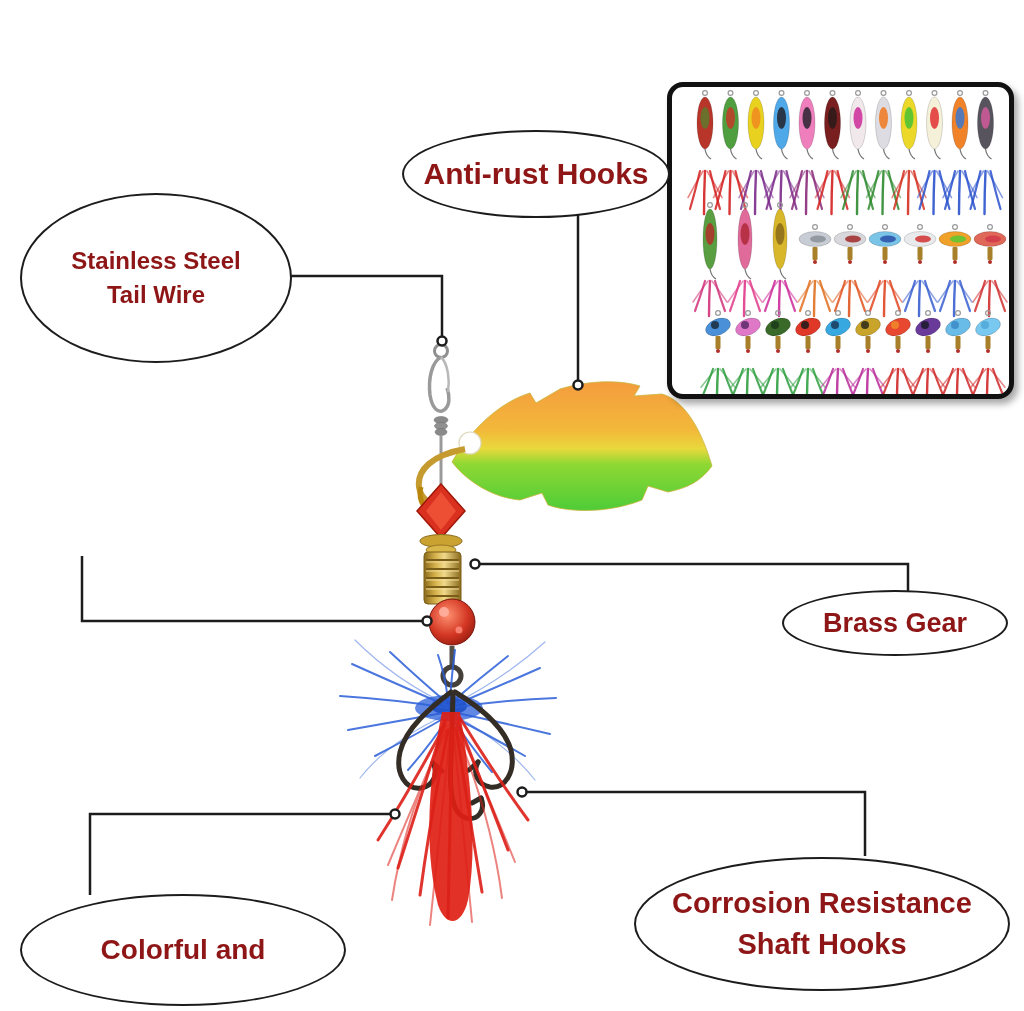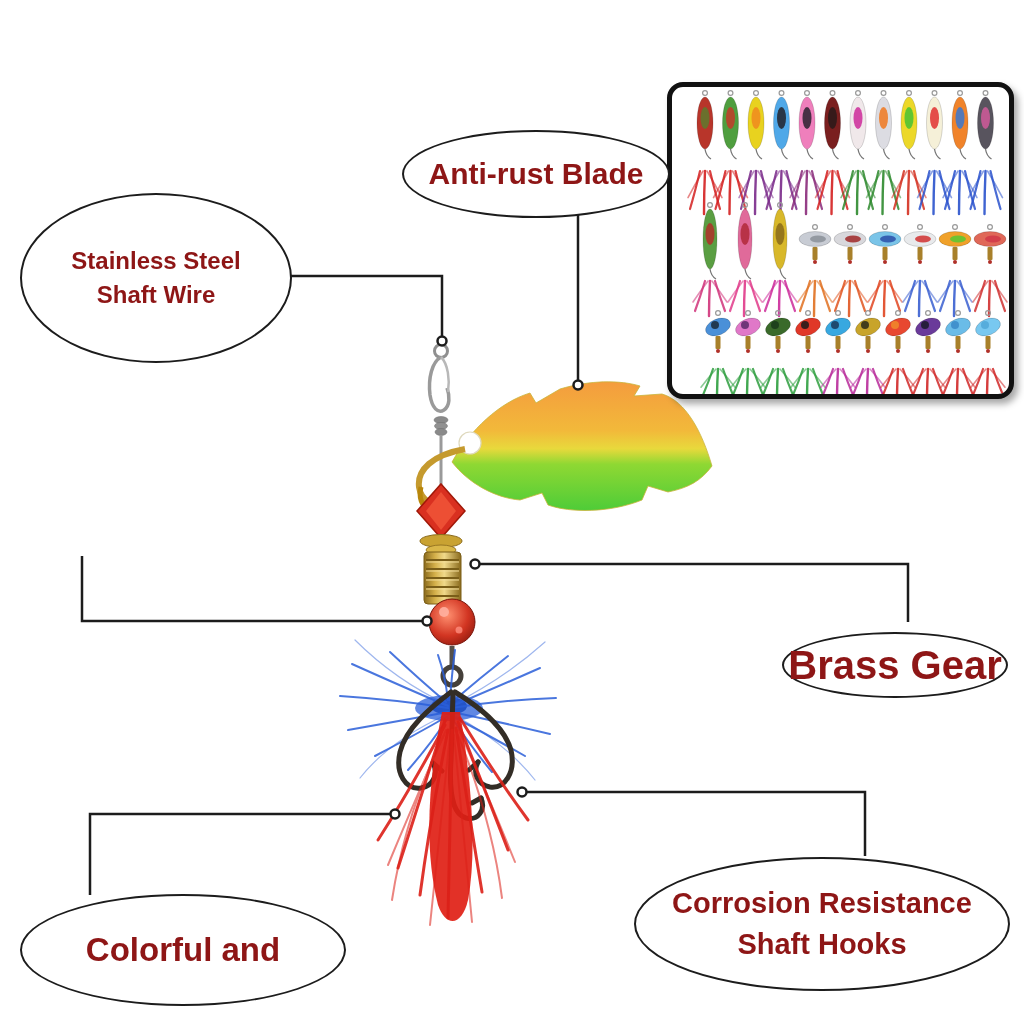--- a/index.html
+++ b/index.html
@@ -20,22 +20,22 @@
   
   .callout{
     position:absolute; background:#ffffff; border:2px solid #1c1c1c; border-radius:50%;
     display:flex; flex-direction:column; align-items:center; justify-content:center;
     color:var(--label-color,#8E1616); font-weight:bold; font-size:24px; line-height:1.42;
     text-align:center; z-index:5;
   }
   #callout-blade  {left:402px; top:130px; width:264px; height:84px; font-size:30px;}
   #callout-shaft  {left:20px;  top:193px; width:268px; height:166px;}
   #callout-beads  {left:5px;   top:461px; width:264px; height:96px;}
-  #callout-gear   {left:782px; top:632px; width:222px; height:62px; font-size:40px;}
-  #callout-feather{left:20px;  top:894px; width:322px; height:108px; font-size:33px;}
+  #callout-gear   {left:782px; top:590px; width:222px; height:62px; font-size:27px;}
+  #callout-feather{left:20px;  top:894px; width:322px; height:108px; font-size:28px;}
   #callout-hooks  {left:634px; top:857px; width:372px; height:130px; font-size:29px;}
   
   .layer{position:absolute; left:0; top:0; z-index:2;}
   #connector-layer{z-index:4;}
   
   .inset{
     position:absolute; left:667px; top:82px; width:337px; height:307px;
     background:#ffffff; border:5px solid #111111; border-radius:16px;
     box-shadow:4px 5px 7px rgba(0,0,0,0.35); z-index:3; overflow:hidden;
   }
@@ -566,25 +566,25 @@
       <circle cx="578" cy="385" r="4.5"></circle>
       <circle cx="442" cy="341" r="4.5"></circle>
       <circle cx="427" cy="621" r="4.5"></circle>
       <circle cx="475" cy="564" r="4.5"></circle>
       <circle cx="395" cy="814" r="4.5"></circle>
       <circle cx="522" cy="792" r="4.5"></circle>
     </g>
   </svg>
 
   <div class="callout" id="callout-blade">
-    <span>Anti-rust Blade</span>
+    <span>Anti-rust Hooks</span>
   </div>
   <div class="callout" id="callout-shaft">
     <span>Stainless Steel</span>
-    <span>Shaft Wire</span>
+    <span>Tail Wire</span>
   </div>
   <div class="callout" id="callout-gear">
     <span>Brass Gear</span>
   </div>
   <div class="callout" id="callout-feather">
     <span>Colorful and</span>
   </div>
   <div class="callout" id="callout-hooks">
     <span>Corrosion Resistance</span>
     <span>Shaft Hooks</span>

